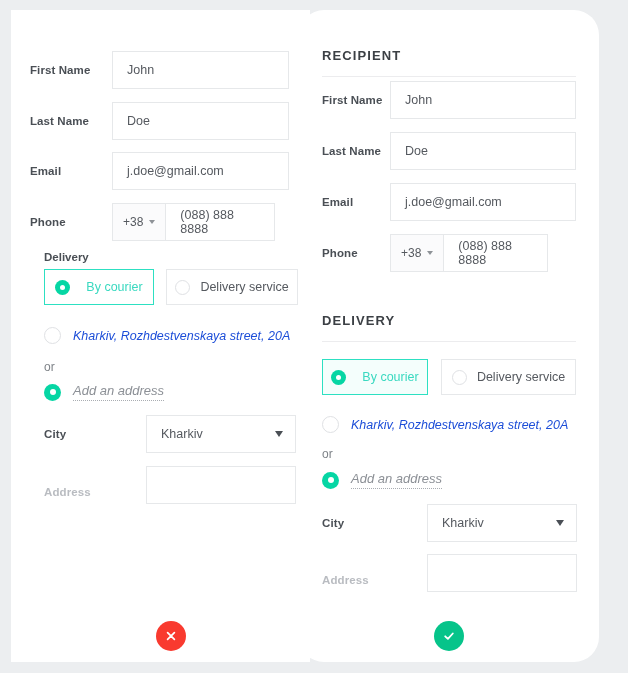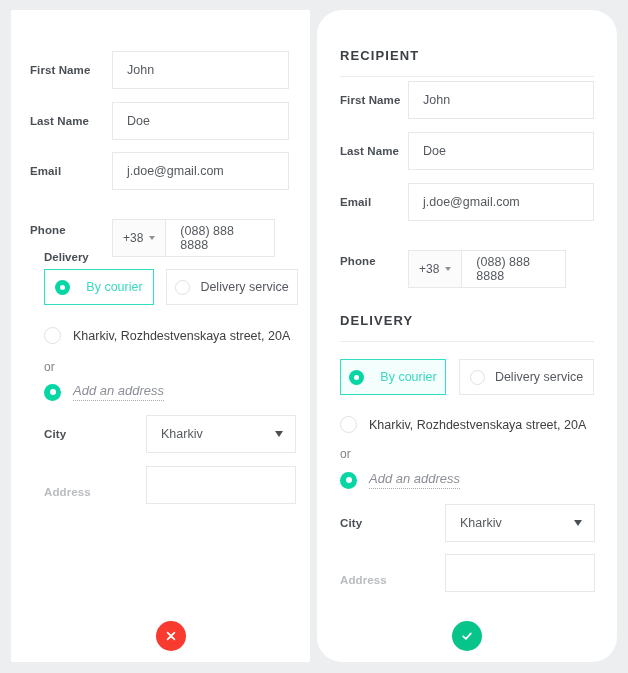--- a/index.html
+++ b/index.html
@@ -24,21 +24,21 @@
     background: #ffffff;
     box-sizing: border-box;
   }
   #panel-left {
     left: 11px;
     top: 10px;
     width: 299px;
     height: 652px;
   }
   #panel-right {
-    left: 317px;
+    left: 299px;
     top: 10px;
     width: 300px;
     height: 652px;
     border-radius: 25px;
   }
 
   
   .field-row {
     display: flex;
     align-items: center;
@@ -66,21 +66,20 @@
     font-size: 12.5px;
     color: #55595f;
   }
   .input-box.empty { color: transparent; }
 
   
   .phone-wrap {
     display: flex;
     align-items: stretch;
     height: 38px;
-    margin-top: 16px;
   }
   .phone-prefix {
     box-sizing: border-box;
     border: 1px solid #e6e8ea;
     border-right: none;
     background: #fbfbfc;
     display: flex;
     align-items: center;
     justify-content: center;
     font-size: 12px;
@@ -196,21 +195,22 @@
 
   
   .addr-row {
     position: absolute;
     display: flex;
     align-items: center;
     gap: 12px;
   }
   .addr-text {
     font-size: 12.5px;
-    color: #404040;
+    color: #1d4ed8;
+    font-style: italic;
   }
   .or-text {
     position: absolute;
     font-size: 12px;
     color: #7e8388;
   }
   .add-addr-text {
     font-size: 13px;
     font-style: italic;
     color: #8c9096;

